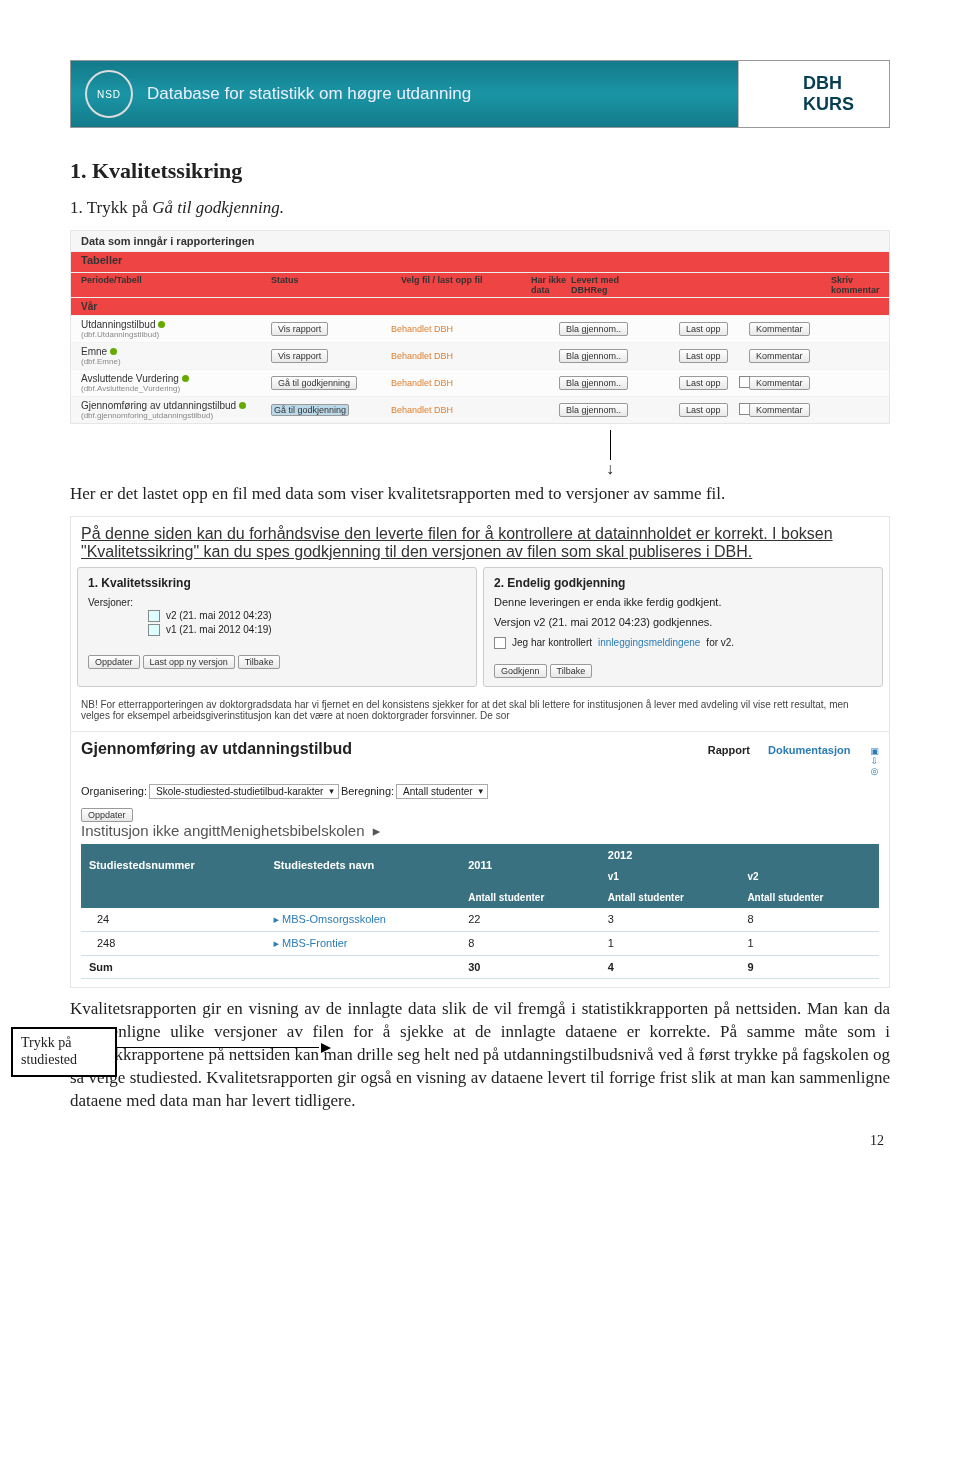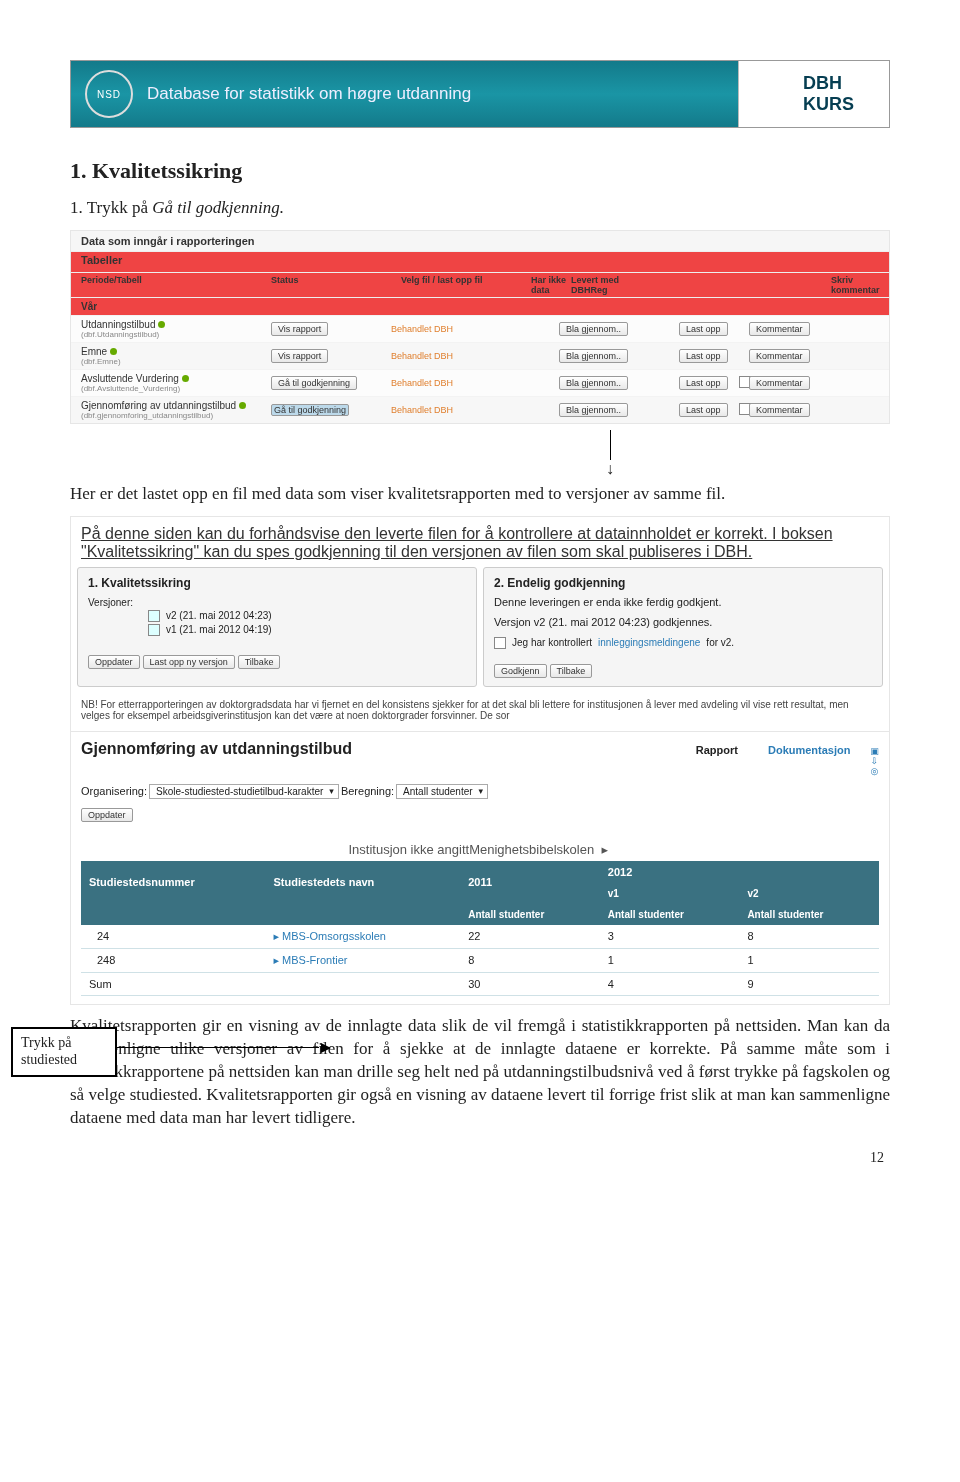--- a/index.html
+++ b/index.html
@@ -34,34 +34,34 @@
   .panel-wrap { border:1px solid #e6e6e6;}
   .panel-intro { font-size:16px; padding:8px 10px 6px 10px; color:#333;text-decoration:underline;}
   .two-col { display:flex; gap:6px; padding:0 6px 6px 6px;}
   .card { flex:1; border:1px solid #ccc; background:#f5f5f5; border-radius:3px; padding:8px 10px; font-size:11px;}
   .card h3 { margin:0 0 6px 0; font-size:12px;}
   .card .v { display:flex; align-items:center; gap:6px; font-size:10px; padding:1px 0;}
   .panel-note { font-size:10px; color:#444; padding:6px 10px 10px 10px;}
   .subpanel { border-top:1px solid #e6e6e6; padding:8px 10px; background:#fff;}
   .sp-head { display:flex; align-items:baseline; gap:10px;}
   .sp-title { font-size:16px; font-weight:bold;}
-  .sp-tabs { margin-left:auto; font-size:11px; font-weight:bold; display:flex; gap:30px;align-items:flex-end;}
+  .sp-tabs { margin-left:auto; font-size:11px; font-weight:bold; display:flex; gap:18px;align-items:flex-end;}
   .sp-tabs .active { color:#2b7cb6; }
   .sp-ctrl { display:flex; align-items:center; gap:2px; margin:8px 0; font-size:11px;}
   .sel { border:1px solid #aaa; padding:1px 4px 1px 6px; background:#fff; font-size:10px; display:inline-flex; align-items:center;}
   .sel::after { content:" ▾"; font-size:9px; padding-left:6px;}
-  .breadcrumb { font-size:13px; color:#555; margin:20px 0 4px 0;text-align:center;}
+  .breadcrumb { font-size:15px; color:#555; margin:0 0 4px 0;}
   .breadcrumb::after { content:" ▸ "; white-space:pre;}
   .dtbl { width:100%; border-collapse:collapse; font-size:11px;}
   .dtbl th { background:#3a7181; color:#fff; padding:5px 8px; text-align:left; font-weight:bold;}
   .dtbl th.sub { background:#3a7181; font-size:10px; }
   .dtbl td { border-bottom:1px solid #cfe1e6; padding:5px 8px;}
   .dtbl .rownum { padding-left:16px;}
   .dtbl .link { color:#2b7cb6;}
-  .dtbl tfoot td { font-weight:normal;}
+  .dtbl tfoot td { font-weight:bold;}
   .callout-box { position:absolute; left: -60px; top: 510px; width:86px; border:2px solid #000; background:#fff; padding:6px 8px; font-family:"Times New Roman",serif; font-size:14px; line-height:1.2; z-index:5;}
   .callout-arrow { position:absolute; left:30px; top:530px; width:230px; height:4px; z-index:4;}
   .callout-arrow::before { content:""; position:absolute; left:0; top:0; right:12px; height:1px; background:#000;}
   .callout-arrow::after { content:""; position:absolute; right:0; top:-4px; border-left:10px solid #000; border-top:5px solid transparent; border-bottom:5px solid transparent;}
   .rel { position:relative;}
   .pagenum { text-align:right; font-family:"Times New Roman",serif; font-size:14px; padding: 10px 6px 0 0;}
   .small-icons { display:flex; flex-direction:column; gap:2px; font-size:9px; color:#2b7cb6; margin-left:10px;}
   .blue-highlight { background:#bcd9ea; padding:0 2px;}
 </style>
 </head>

